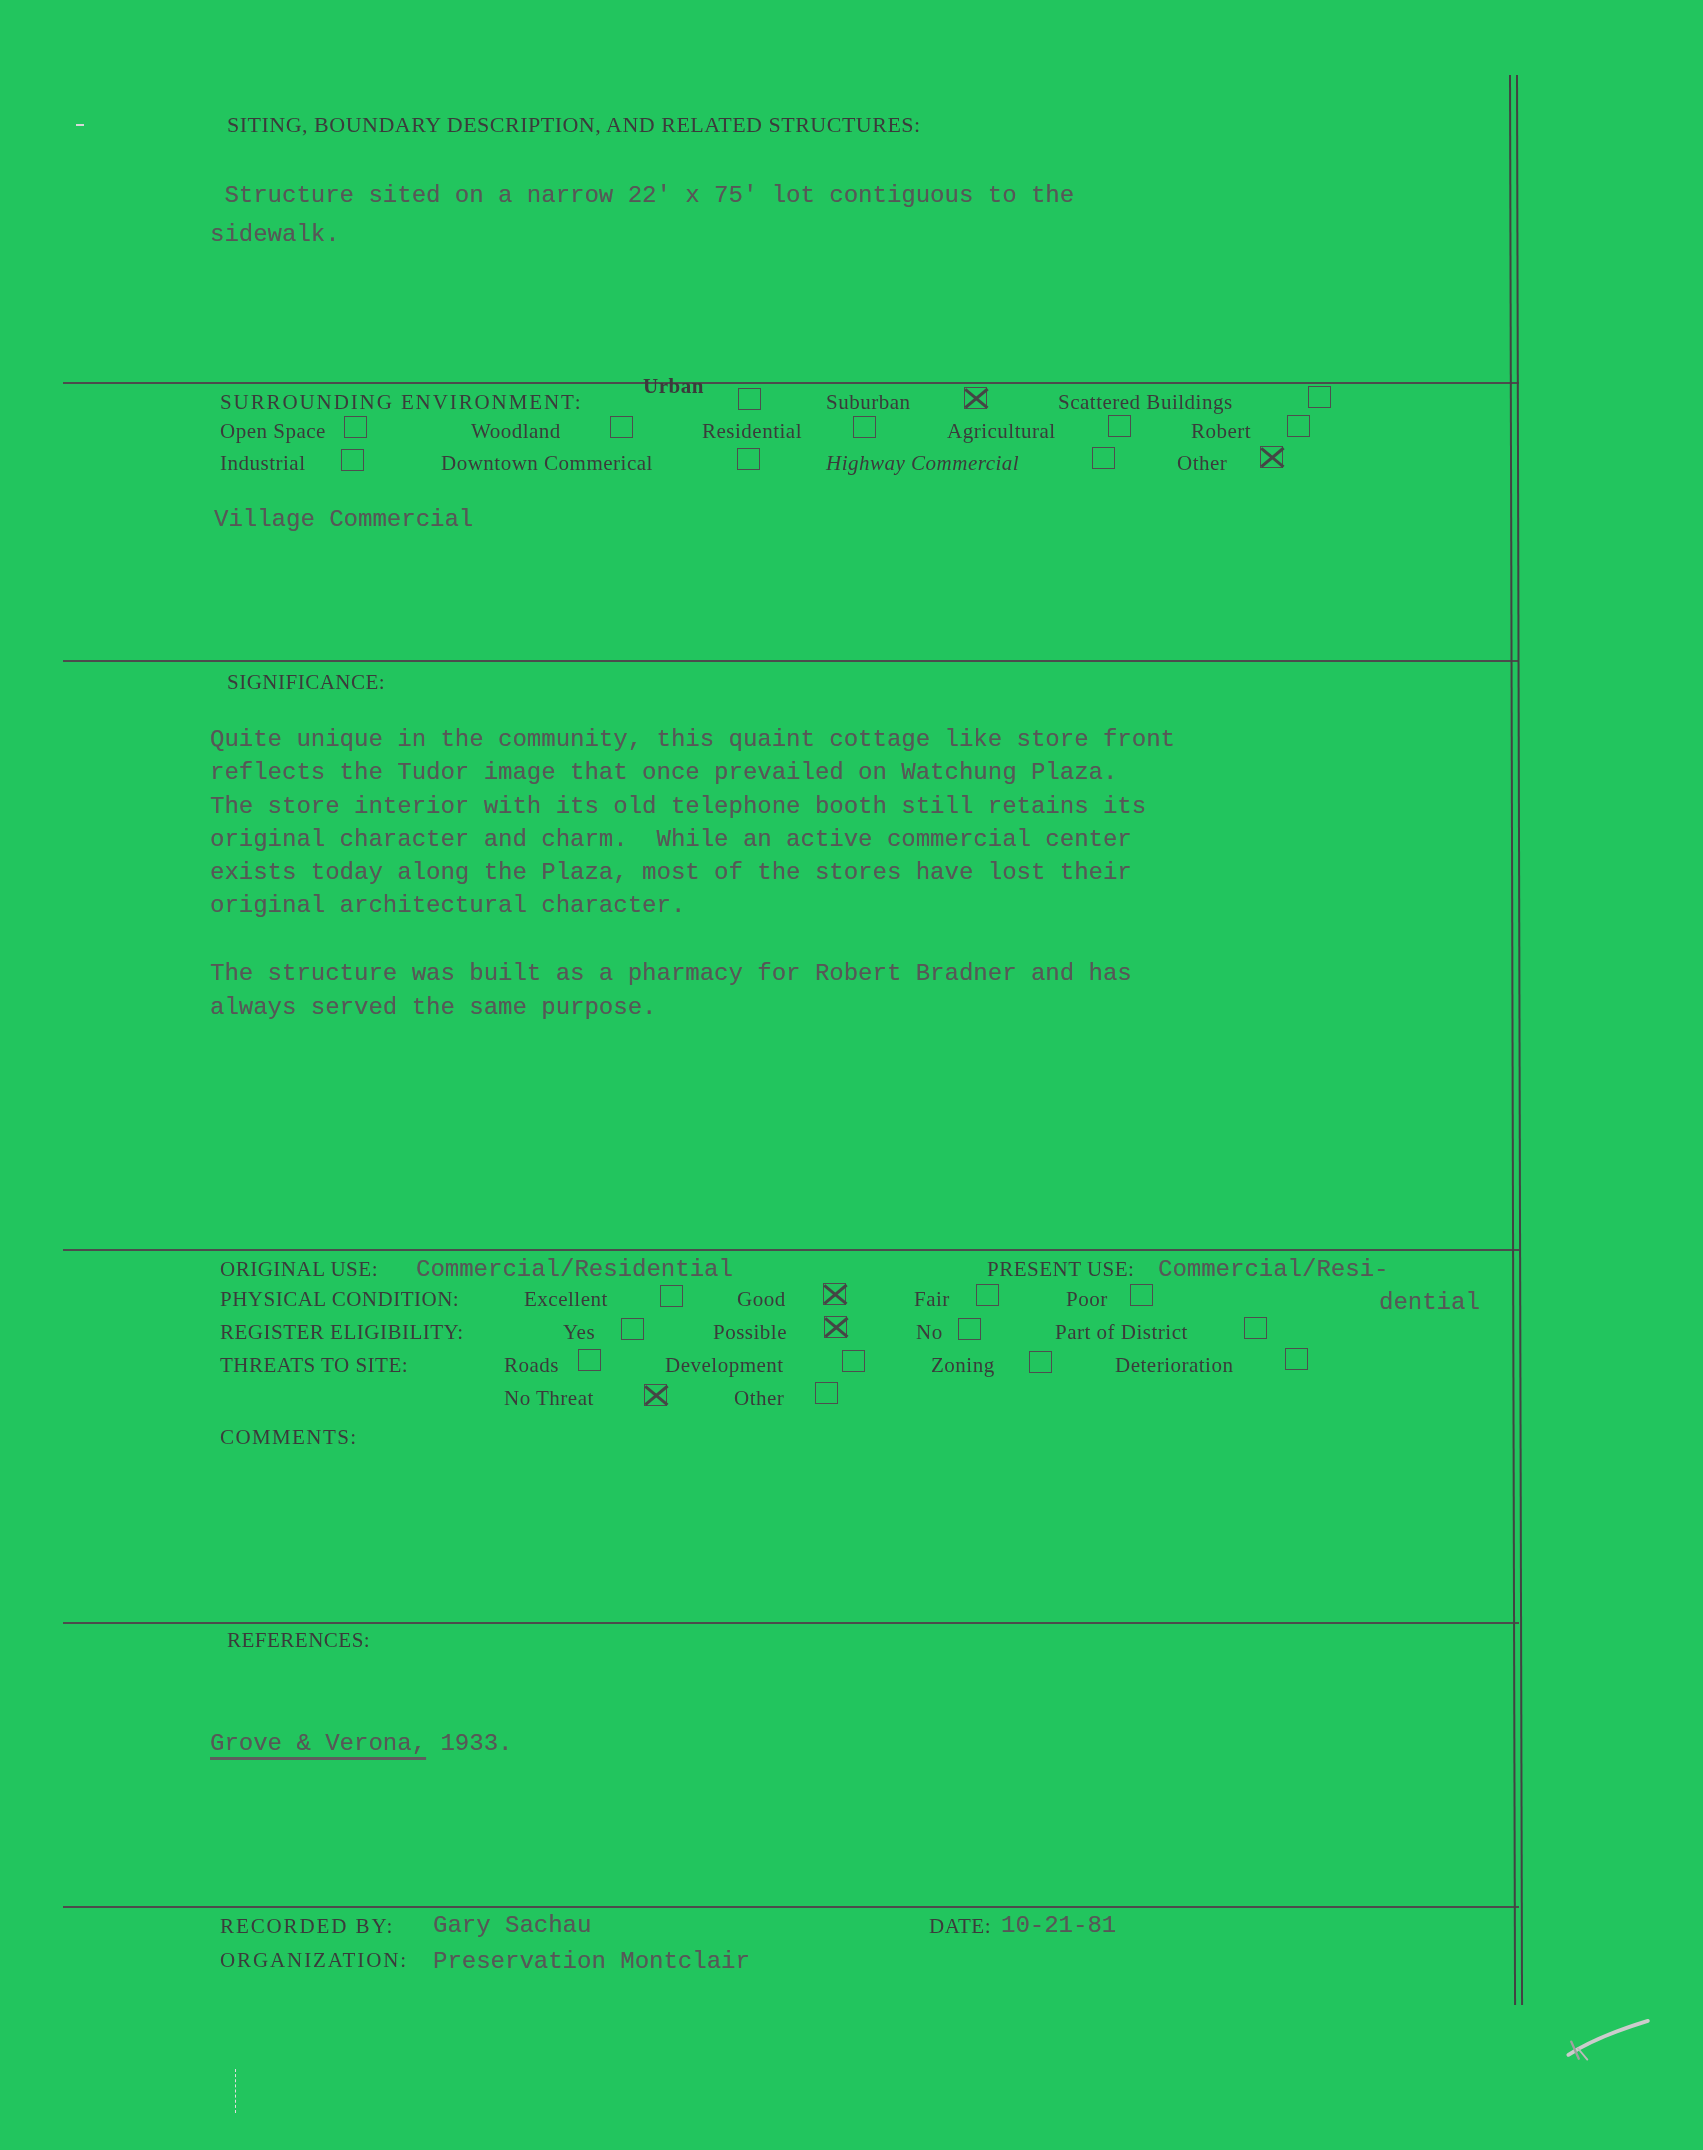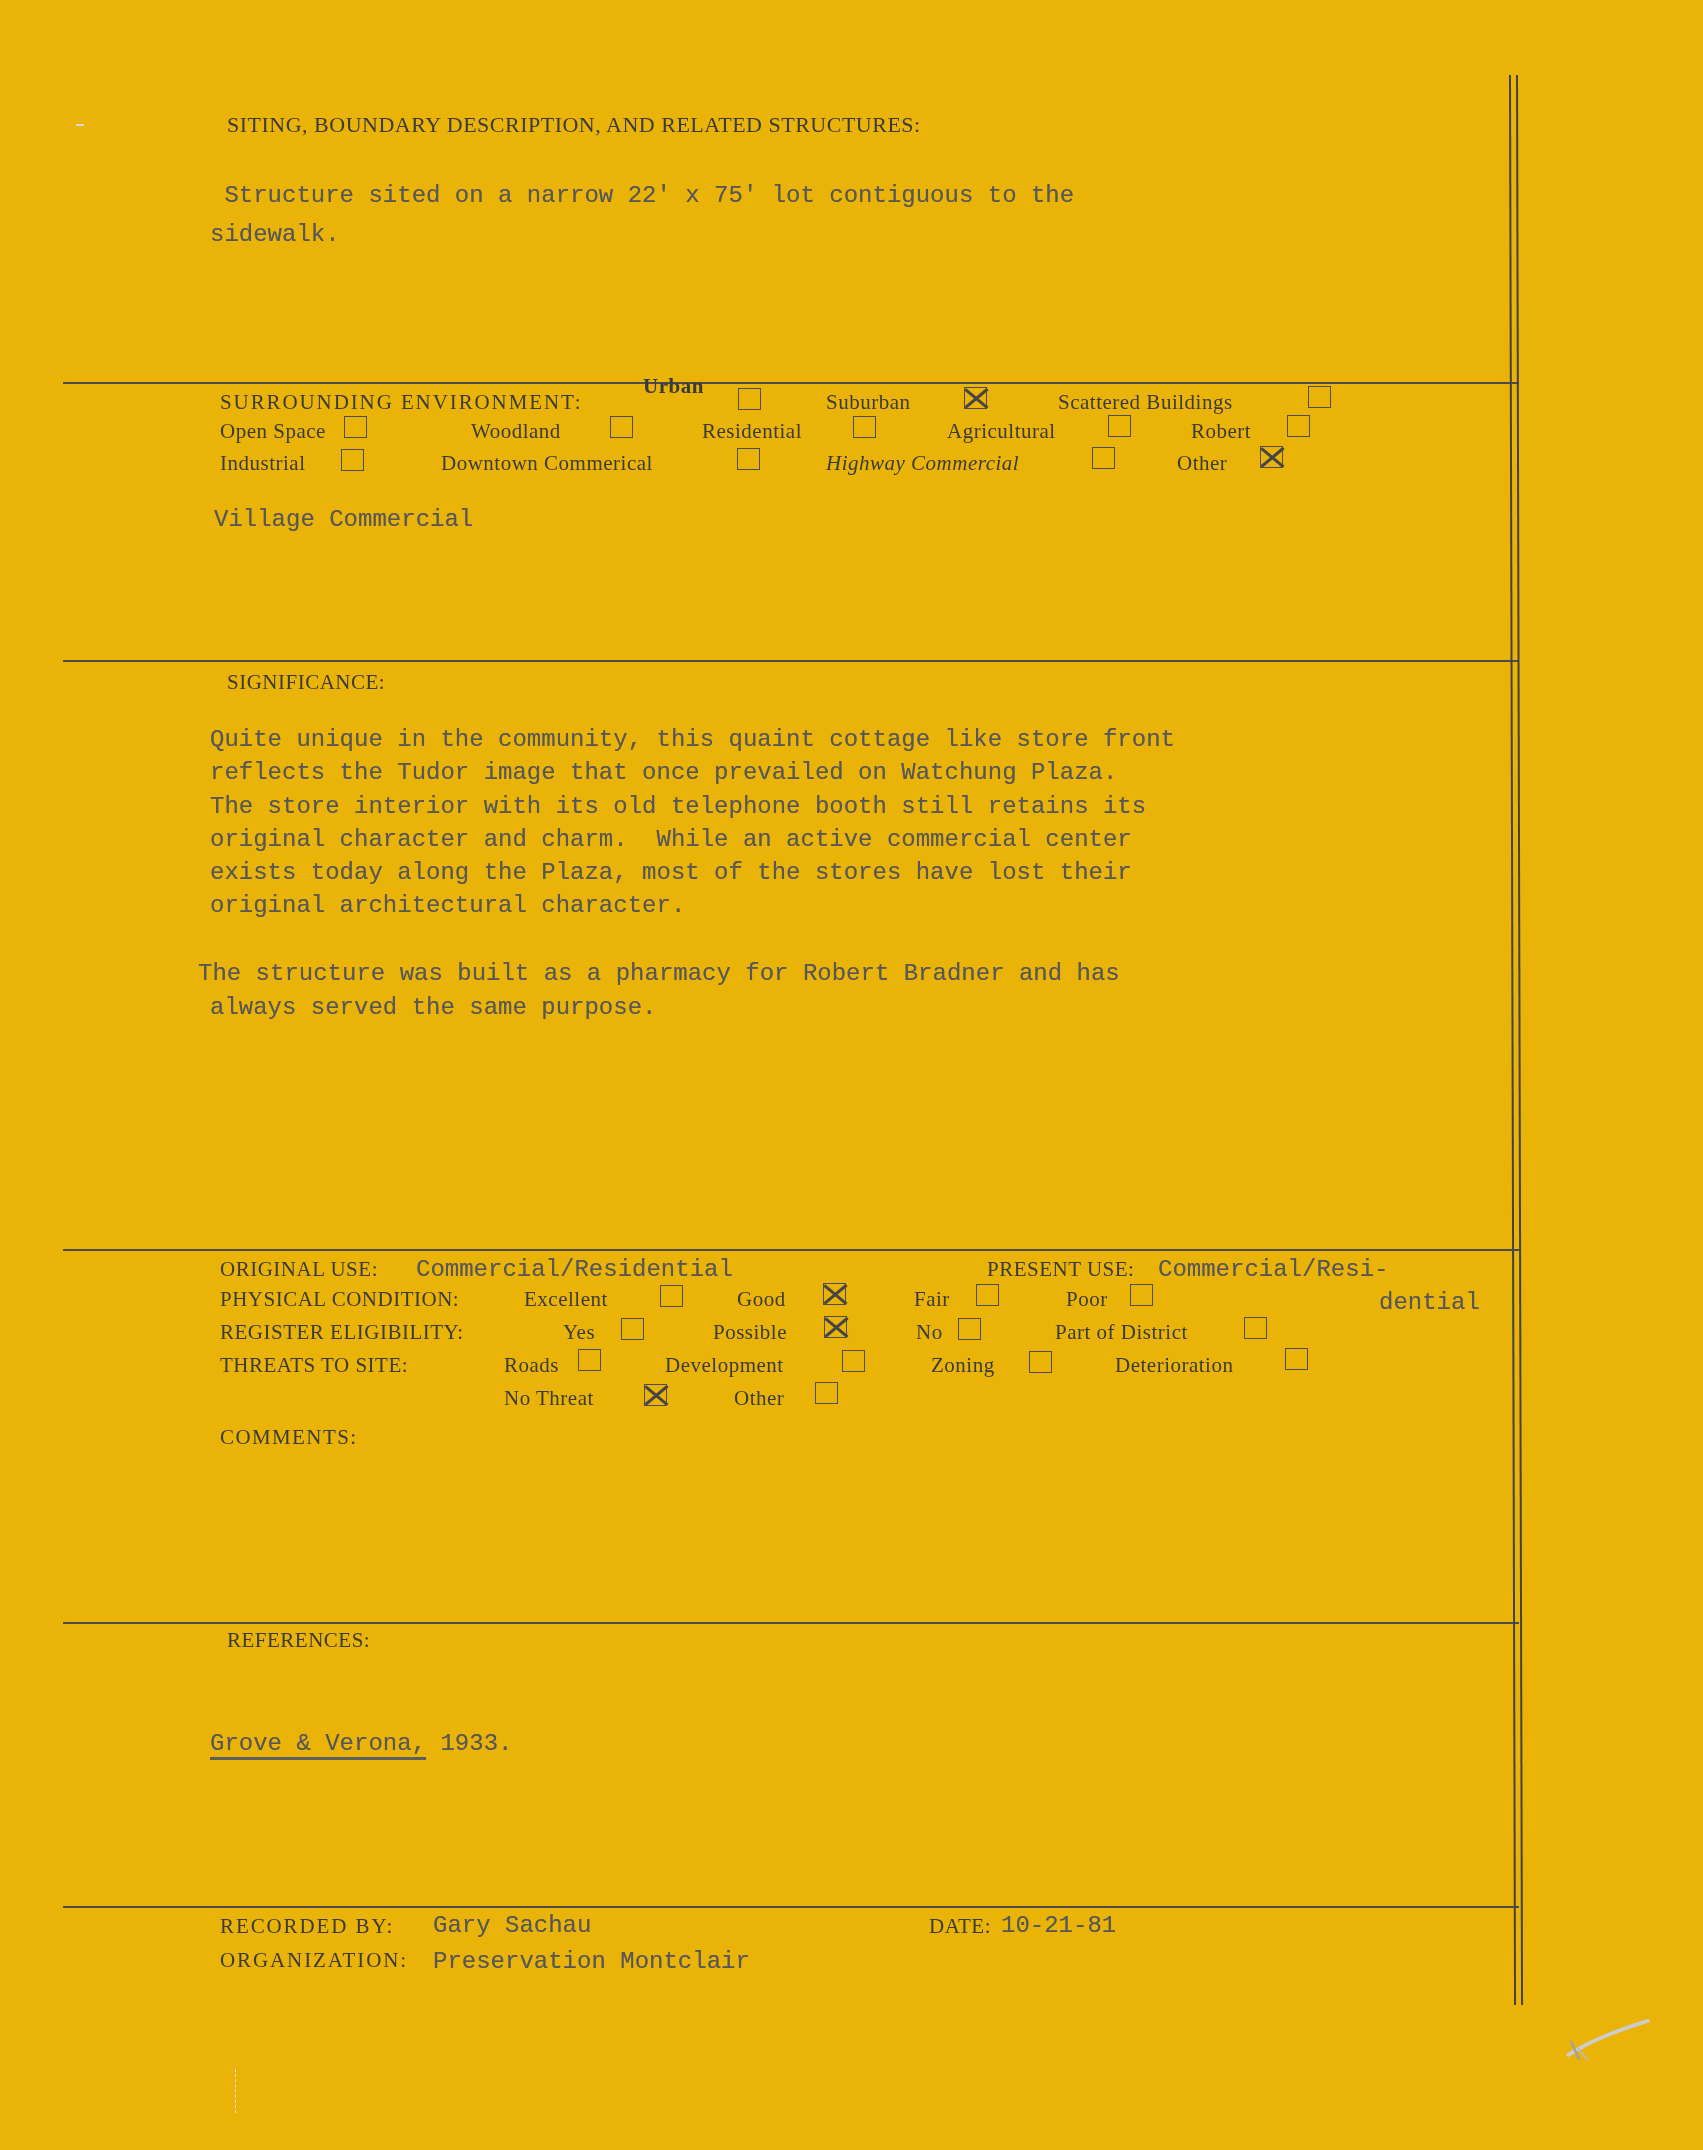--- a/index.html
+++ b/index.html
@@ -1,19 +1,19 @@
 <!DOCTYPE html>
 <html style="font-size:7.6px"><head>
 <meta charset="utf-8">
 <style>
   html,body{margin:0;padding:0;background:#e8e8e6;}
   #page{
     position:relative;
     width:1703px;height:2151px;
-    background:#eab308;
+    background:#22c55e;
     overflow:hidden;
     font-family:"Liberation Serif", serif;
   }
   
   .lbl{
     position:absolute;
     font-family:"Liberation Serif", serif;
     font-size:21px;
     letter-spacing:0.5px;
     color:#3b3b3b;
@@ -126,21 +126,21 @@
 
   <div class="hrule" style="top:660px;"></div>
 
   <div class="lbl" style="left:227px;top:670px;">SIGNIFICANCE:</div>
   <div class="type" style="left:210px;top:724px;">Quite unique in the community, this quaint cottage like store front</div>
   <div class="type" style="left:210px;top:757px;">reflects the Tudor image that once prevailed on Watchung Plaza.</div>
   <div class="type" style="left:210px;top:791px;">The store interior with its old telephone booth still retains its</div>
   <div class="type" style="left:210px;top:824px;">original character and charm.  While an active commercial center</div>
   <div class="type" style="left:210px;top:857px;">exists today along the Plaza, most of the stores have lost their</div>
   <div class="type" style="left:210px;top:890px;">original architectural character.</div>
-  <div class="type" style="left:198px;top:958px;">The structure was built as a pharmacy for Robert Bradner and has</div>
+  <div class="type" style="left:210px;top:958px;">The structure was built as a pharmacy for Robert Bradner and has</div>
   <div class="type" style="left:210px;top:992px;">always served the same purpose.</div>
 
   <div class="hrule" style="top:1249px;"></div>
 
   <div class="lbl" style="left:220px;top:1257px;">ORIGINAL USE:</div>
   <div class="type" style="left:416px;top:1254px;">Commercial/Residential</div>
   <div class="lbl" style="left:987px;top:1257px;">PRESENT USE:</div>
   <div class="type" style="left:1158px;top:1254px;">Commercial/Resi-</div>
   <div class="type" style="left:1379px;top:1287px;">dential</div>
 

